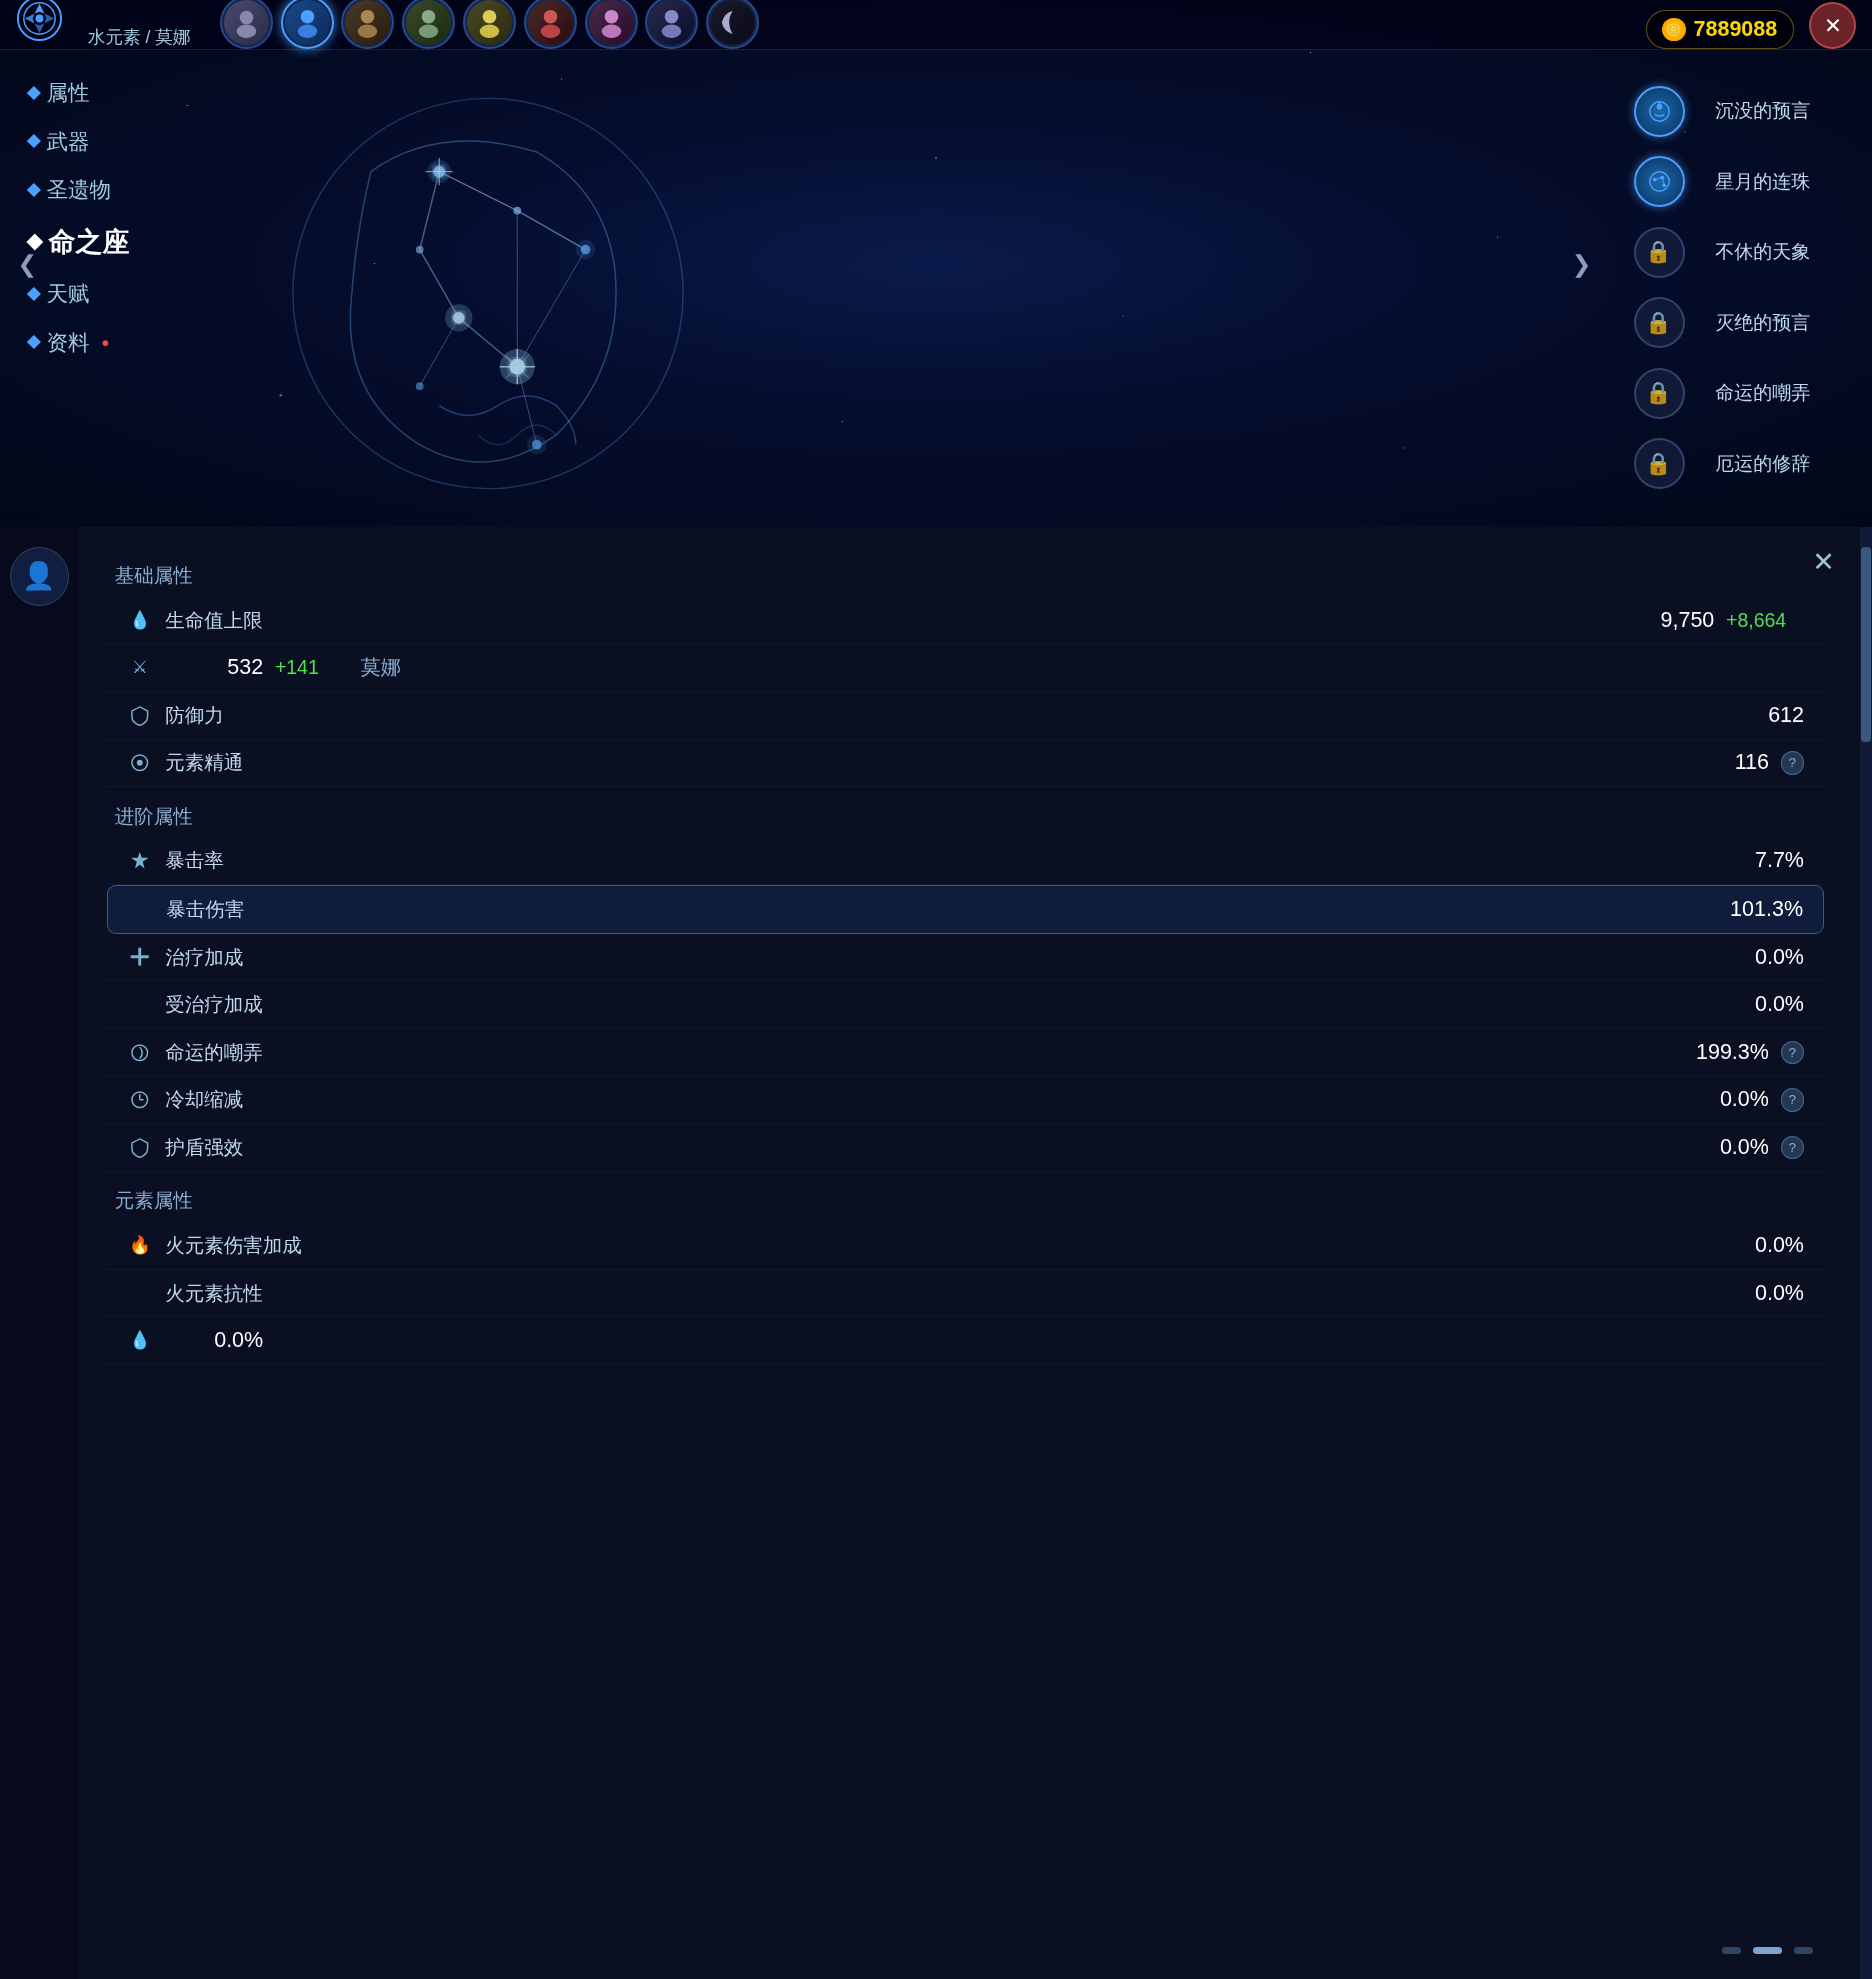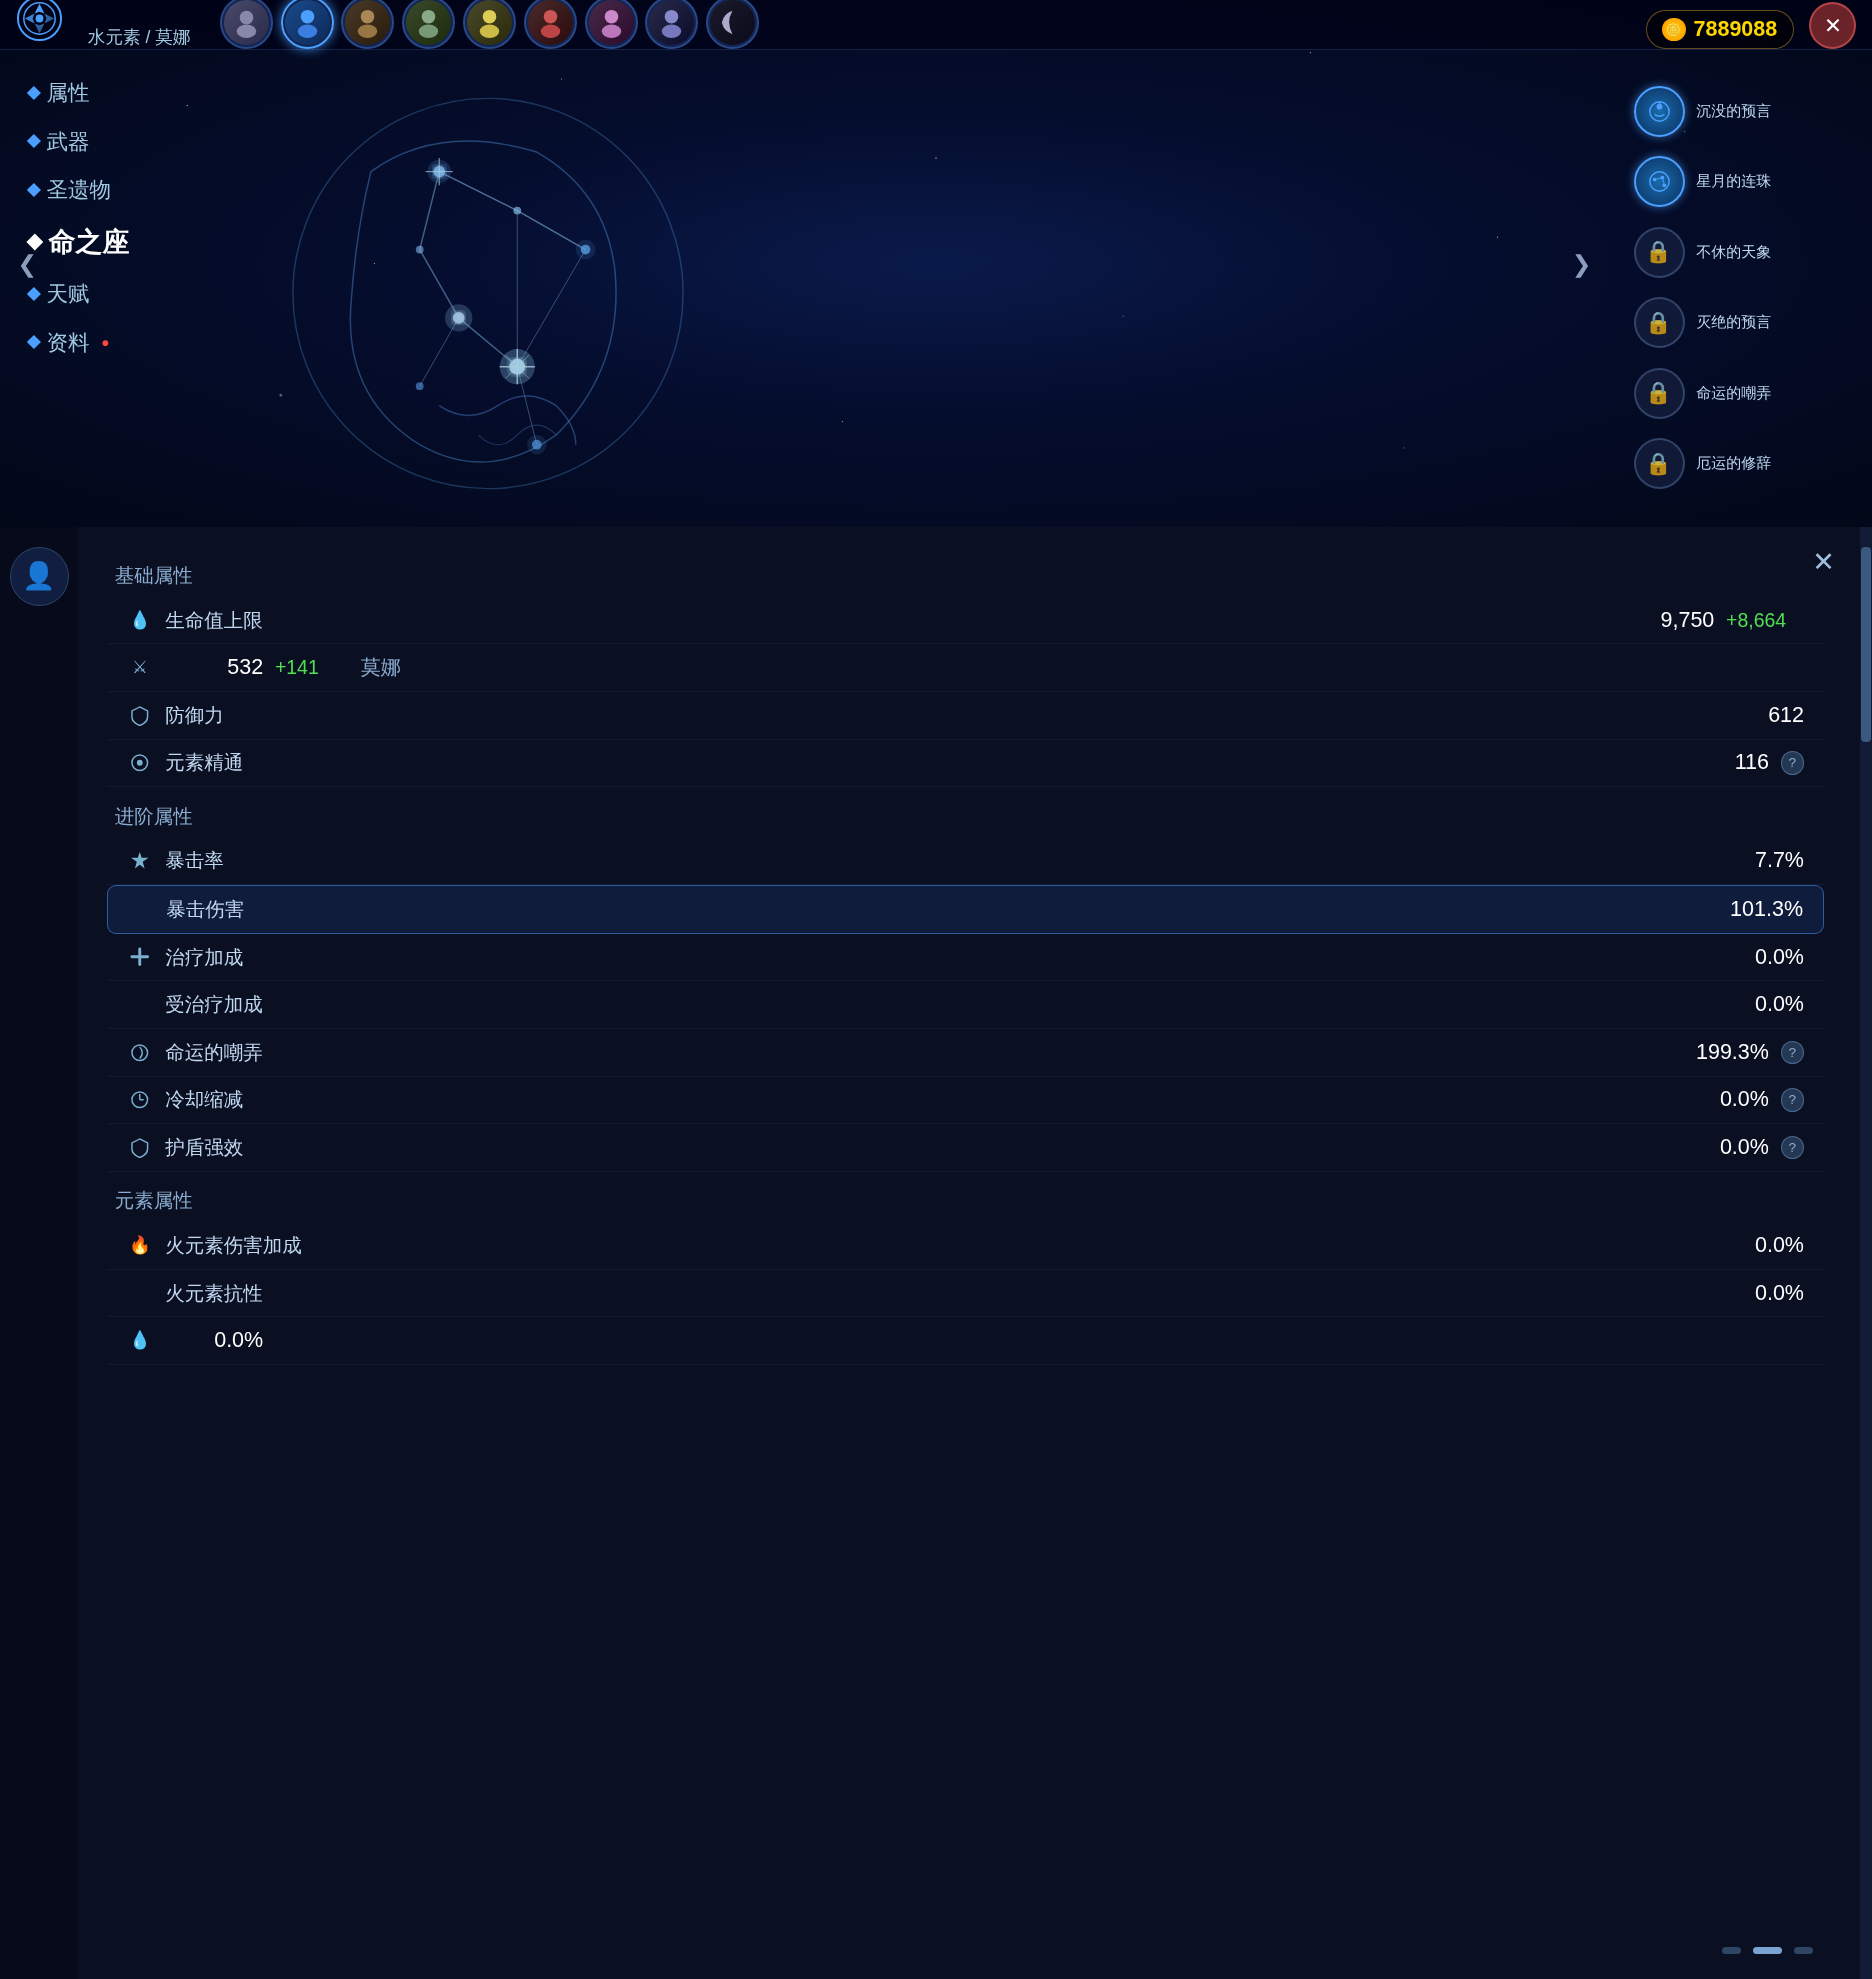--- a/index.html
+++ b/index.html
@@ -259,21 +259,22 @@
       height: 29px;
     }
 
     .lock-icon {
       color: rgba(150,170,200,0.8);
       font-size: 21.5px;
     }
 
     .const-name {
       color: #c0d8f0;
-      font-size: 15px;
+      font-size: 19px;
+      margin-left: 19px;
     }
 
     
     .nav-arrow {
       position: absolute;
       top: 50%;
       transform: translateY(-50%);
       width: 35px;
       height: 35px;
       display: flex;

